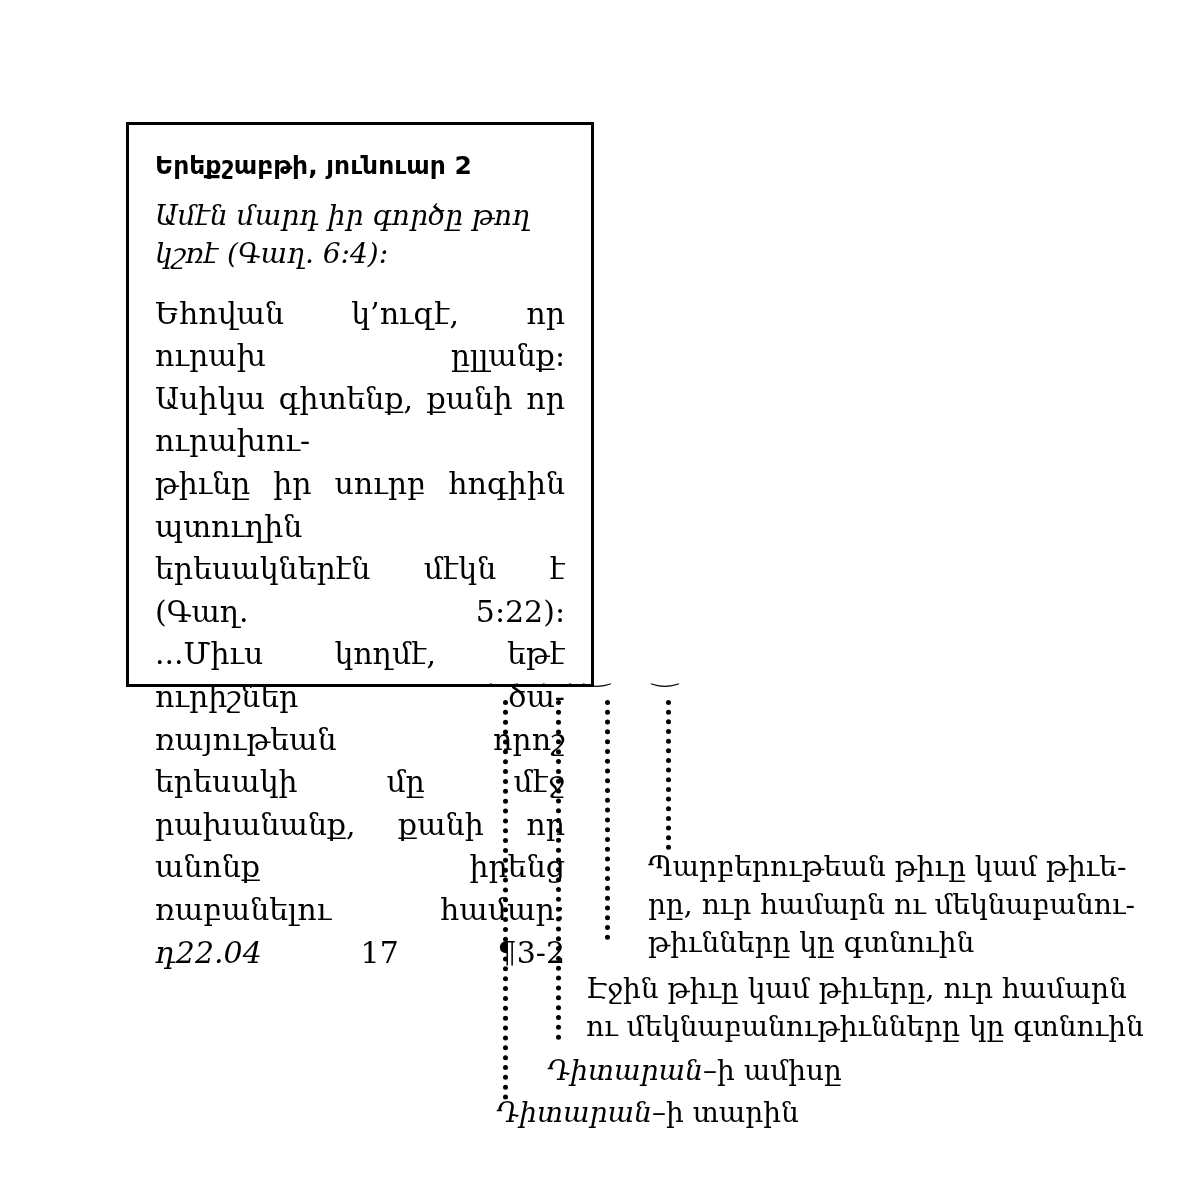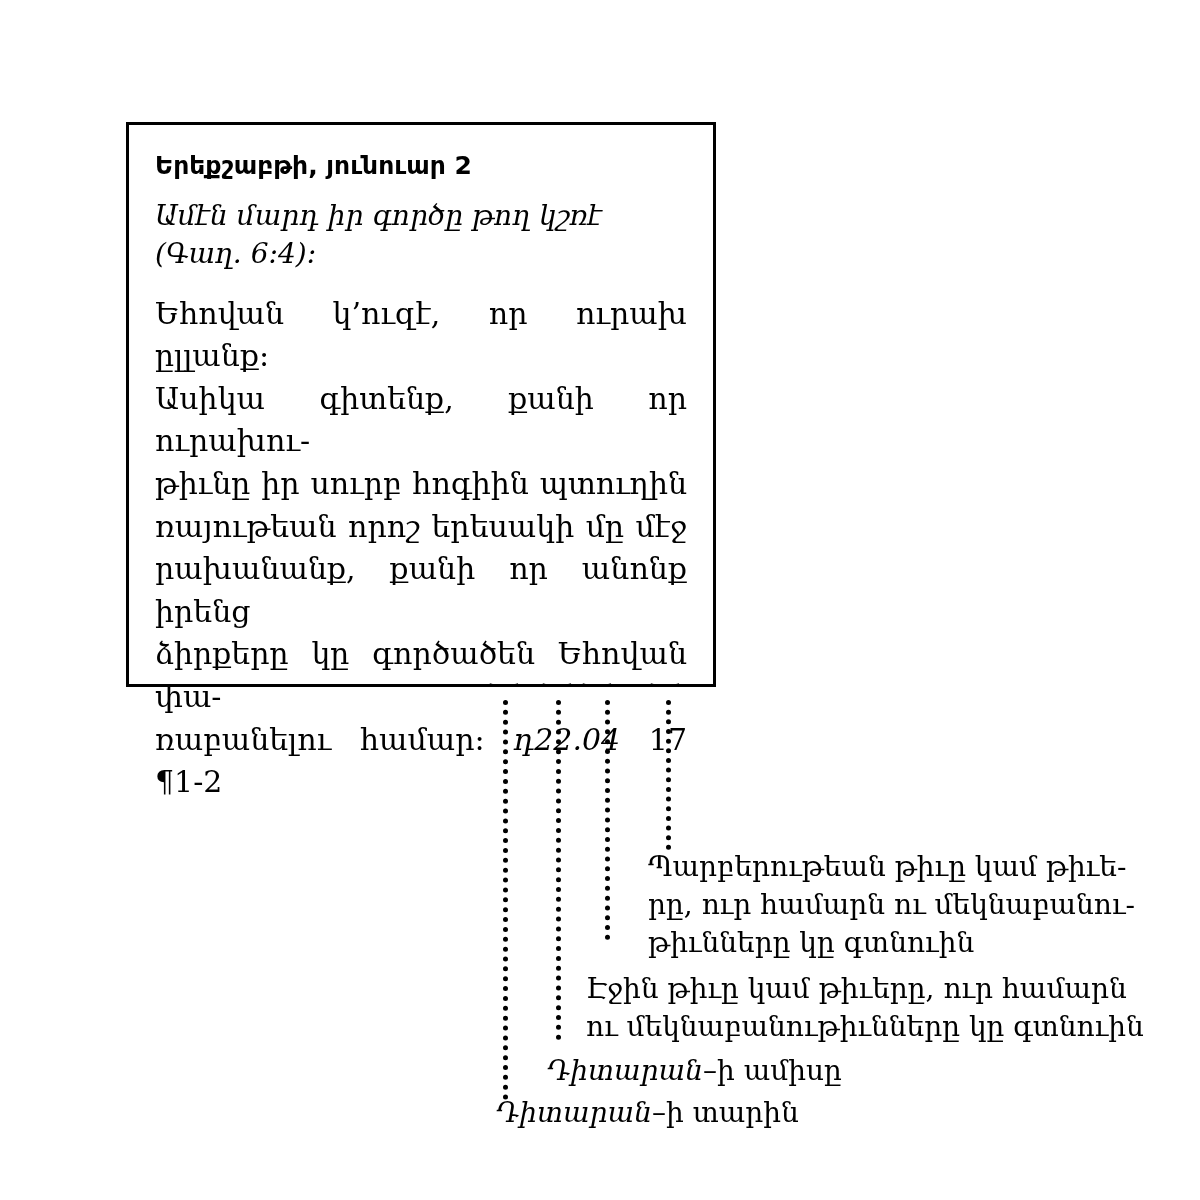--- a/index.html
+++ b/index.html
@@ -14,21 +14,21 @@
     font-family: "DejaVu Serif", serif;
     color: #000000;
     overflow: hidden;
   }
 
   
   #article-box {
     position: absolute;
     left: 126px;
     top: 122px;
-    width: 590px;
+    width: 468px;
     height: 565px;
     border: 3px solid #000000;
     box-sizing: border-box;
     background: #ffffff;
     padding: 26px 26px 0 26px;
   }
 
   #article-date {
     font-family: "DejaVu Sans", sans-serif;
     font-weight: bold;
@@ -105,24 +105,25 @@
 <div id="article-box">
 
   <div id="article-date">Երեքշաբթի, յունուար 2</div>
 
   <div id="article-theme">Ամէն մարդ իր գործը թող կշռէ (Գաղ. 6:4):</div>
 
   <div id="article-body">
       <div style="text-align: justify; text-align-last: justify;">Եհովան կ’ուզէ, որ ուրախ ըլլանք:</div>
       <div style="text-align: justify; text-align-last: justify;">Ասիկա գիտենք, քանի որ ուրախու-</div>
       <div style="text-align: justify; text-align-last: justify;">թիւնը իր սուրբ հոգիին պտուղին</div>
+      <div style="text-align: justify; text-align-last: justify;">երեսակներէն մէկն է (Գաղ. 5:22):</div>
+      <div style="text-align: justify; text-align-last: justify;">...Միւս կողմէ, եթէ ուրիշներ ծա-</div>
       <div style="text-align: justify; text-align-last: justify;">ռայութեան որոշ երեսակի մը մէջ</div>
       <div style="text-align: justify; text-align-last: justify;">րախանանք, քանի որ անոնք իրենց</div>
-      <div style="text-align: justify; text-align-last: justify;">ձիրքերը կը գործածեն Եհովան փա-</div>
-      <div style="text-align: justify; text-align-last: justify;">ռաբանելու համար: <span class="cite">դ22.04</span> <span>17</span> <span>¶1-2</span></div>
+      <div style="text-align: justify; text-align-last: justify;">ռաբանելու համար: <span class="cite">դ22.04</span> <span>17</span> <span>¶3-2</span></div>
     </div>
 </div>
 
 <div class="brace" id="brace-pub">⏝</div>
 <div class="brace" id="brace-issue">⏝</div>
 <div class="brace" id="brace-page">⏝</div>
 <div class="brace" id="brace-par">⏝</div>
 
 <div class="leader" id="leader-pub"></div>
 <div class="leader" id="leader-issue"></div>

